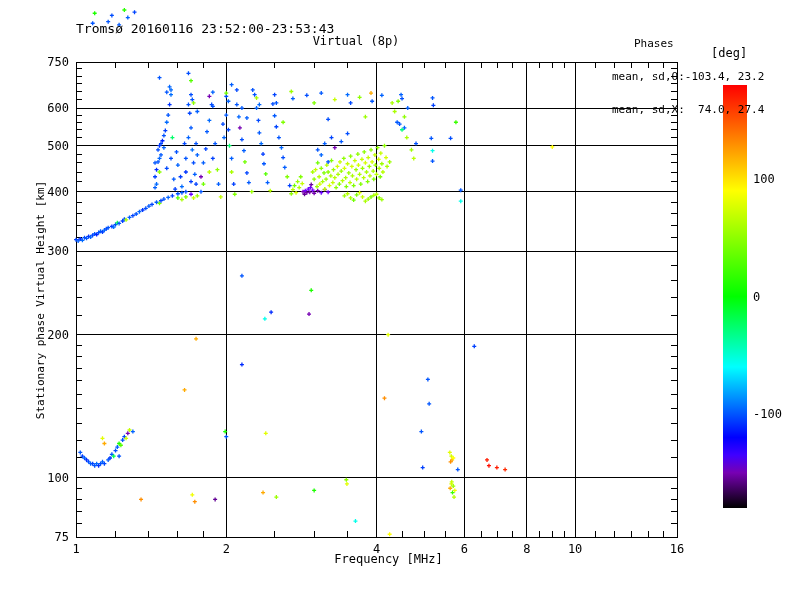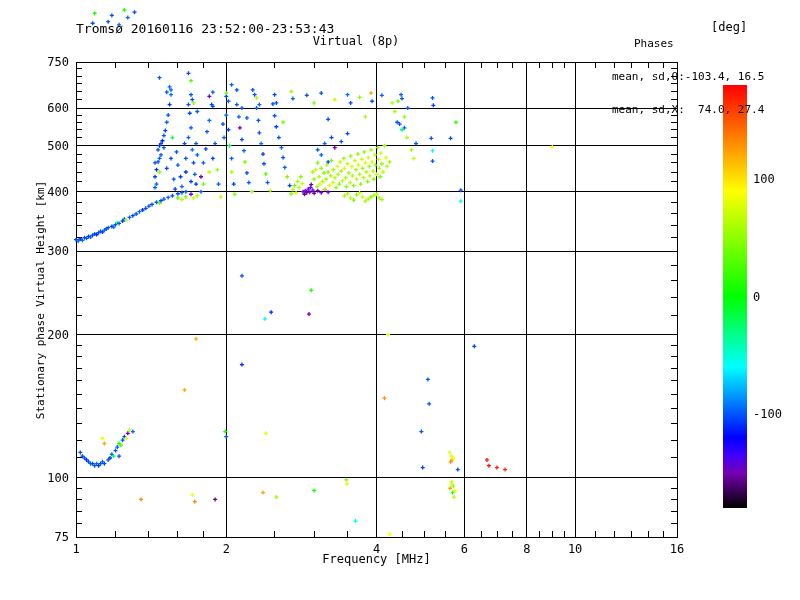--- a/index.html
+++ b/index.html
@@ -4,22 +4,22 @@
 <style>
   html,body{margin:0;padding:0;background:#fff;}
   .canvas{position:relative;width:800px;height:600px;background:#fff;overflow:hidden;
           font-family:"DejaVu Sans Mono","Liberation Mono",monospace;color:#000;}
   .title{position:absolute;left:76px;top:21px;width:560px;text-align:left;font-size:13px;}
   .subtitle{position:absolute;left:76px;top:34px;width:560px;text-align:center;font-size:12px;}
   .stats{position:absolute;left:612px;top:16px;font-size:11px;line-height:11px;white-space:pre;}
   .stats .hdr{text-indent:22px;}
   .ylabel{position:absolute;left:40px;top:300px;transform:translate(-50%,-50%) rotate(-90deg);
           white-space:nowrap;font-size:11px;}
-  .xlabel{position:absolute;left:76px;top:552px;width:601px;text-align:center;font-size:12px;}
-  .deglabel{position:absolute;left:711px;top:20px;font-size:12px;}
+  .xlabel{position:absolute;left:88px;top:552px;width:601px;text-align:center;font-size:12px;}
+  .deglabel{position:absolute;left:711px;top:46px;font-size:12px;}
   svg{position:absolute;left:0;top:0;}
 </style>
 </head>
 <body>
 
 <div class="canvas">
   <svg id="plot" width="800" height="600">
       <g stroke="#000" stroke-width="1" shape-rendering="crispEdges">
         <line x1="226.25" y1="62" x2="226.25" y2="537"></line>
         <line x1="376.5" y1="62" x2="376.5" y2="537"></line>
@@ -636,19 +636,19 @@
       <g font-size="12" font-family="DejaVu Sans Mono, Liberation Mono, monospace" fill="#000">
         <text x="753" y="183">100</text>
         <text x="753" y="300.5">0</text>
         <text x="753" y="418">-100</text>
       </g>
     </svg>
   <div class="title">Tromsø 20160116 23:52:00-23:53:43</div>
   <div class="subtitle">Virtual (8p)</div>
   <div class="stats">
     <div class="hdr">Phases</div>
-    <div>mean, sd,O:-103.4, 16.5</div>
+    <div>mean, sd,O:-103.4, 23.2</div>
     <div>mean, sd,X:  74.0, 27.4</div>
   </div>
   <div class="ylabel">Stationary phase Virtual Height [km]</div>
   <div class="xlabel">Frequency [MHz]</div>
   <div class="deglabel">[deg]</div>
 </div>
 
 </body></html>

